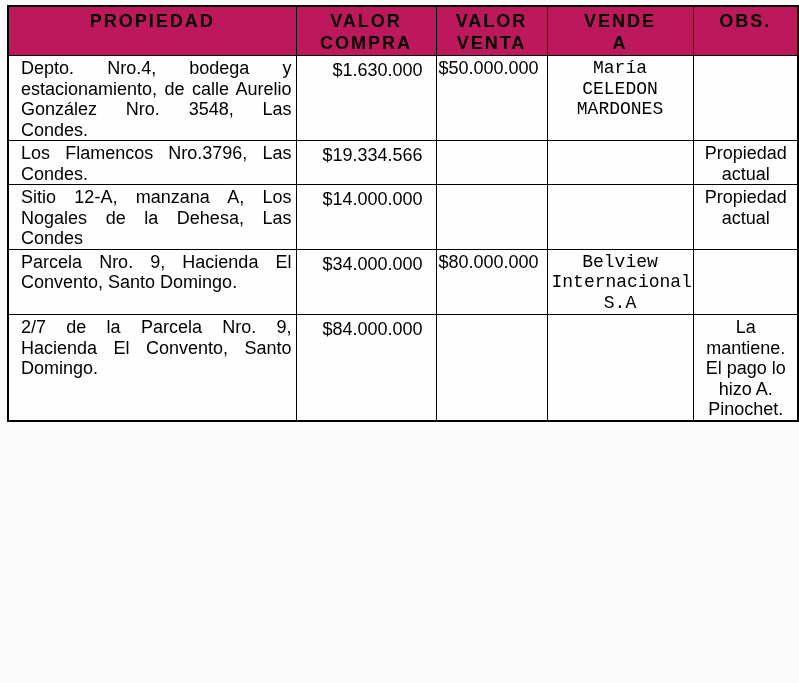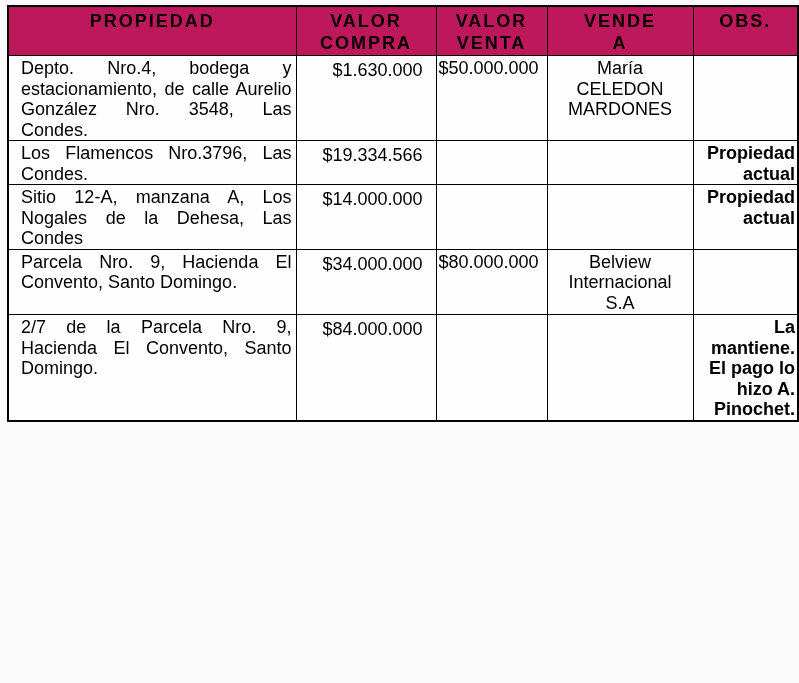--- a/index.html
+++ b/index.html
@@ -53,24 +53,25 @@
   }
   td.c-venta {
     padding-left: 2px;
     padding-right: 6px;
     padding-top: 2px;
   }
   td.c-vende {
     text-align: center;
     white-space: pre-line;
     padding-top: 2px;
+    font-family: Liberation Mono, monospace;
   }
   td.c-obs {
-    font-weight: bold;
-    text-align: right;
+    font-weight: normal;
+    text-align: center;
     white-space: pre-line;
     padding: 2px 2px 0 3px;
   }
 </style>
 </head>
 <body>
 
 <div class="page">
   <table class="prop-table">
     <colgroup>

